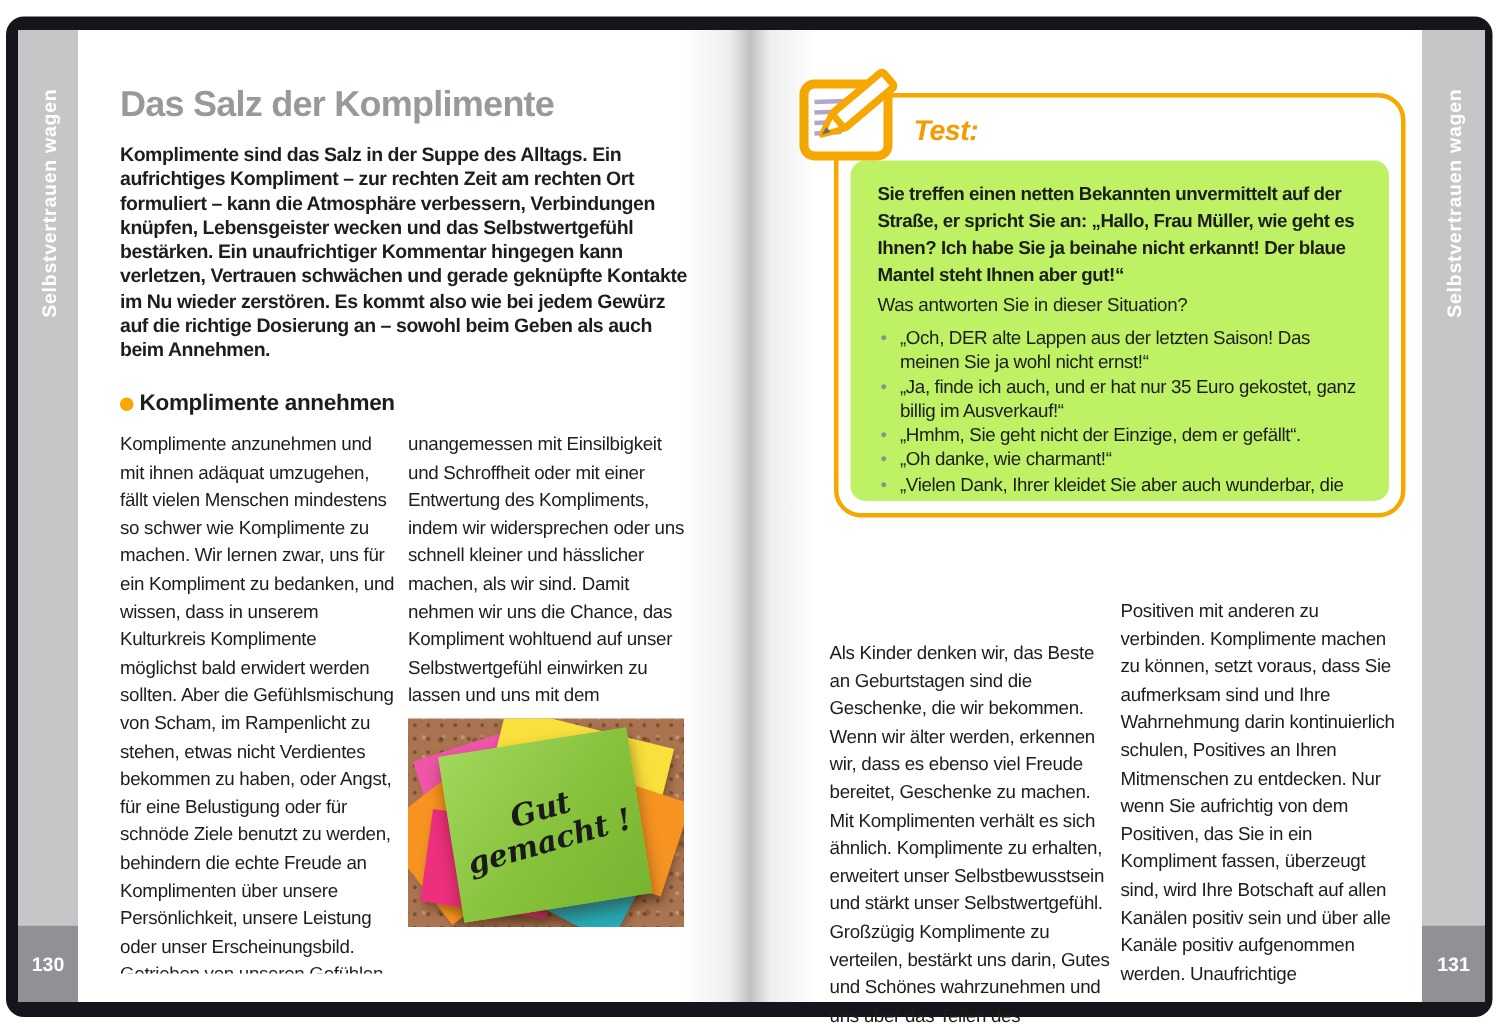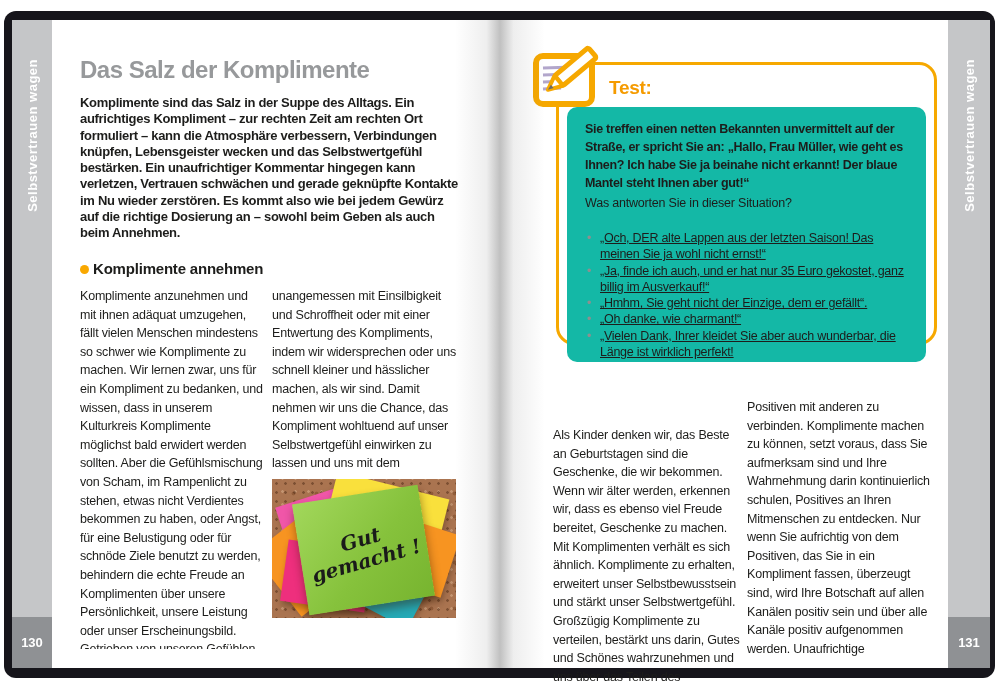--- a/index.html
+++ b/index.html
@@ -51,28 +51,28 @@
   .n-orange2 { left:120px; top:46px; width:60px;  height:65px; background:#f79421; transform:rotate(18deg); }
   .n-green   { left:28px;  top:15px; width:127px; height:112px; transform:rotate(-9deg);
     background:linear-gradient(135deg,#a2d75b,#86c23c 55%,#77b42f); box-shadow:0 6px 10px rgba(50,25,5,0.45);
     display:flex; flex-direction:column; align-items:center; justify-content:center; }
   .note-script { transform:rotate(-7deg); font-family:"DejaVu Serif", serif; font-style:italic; font-weight:bold;
     color:#1a1a1a; font-size:20px; line-height:22px; text-align:center; }
 
   
   .testbox { position:absolute; left:556px; top:62px; width:381px; height:283px; background:#ffffff;
     border:3px solid #f6a800; border-radius:18px; }
-  .test-titlerow { position:absolute; left:50px; top:12px; display:flex; align-items:flex-start; gap:0; white-space:nowrap; }
+  .test-titlerow { position:absolute; left:50px; top:12px; display:flex; align-items:flex-start; gap:0; white-space:nowrap;font-style:italic; }
   .test-label { color:#f59b00; font-weight:bold; font-size:19px; letter-spacing:-0.3px; }
   .test-question { font-weight:bold; font-size:14.5px; letter-spacing:-0.2px; color:#1d1d1b; }
-  .cream { position:absolute; left:8px; right:8px; top:42px; height:255px; background:#14b8a6; border-radius:10px;
+  .cream { position:absolute; left:8px; right:8px; top:42px; height:227px; background:#bef264; border-radius:10px;
     padding:13px 14px 0 18px; overflow:hidden; }
   .scenario { font-size:12.5px; font-weight:bold; line-height:18px; letter-spacing:-0.3px; }
   .prompt { font-size:12.5px; line-height:18px; letter-spacing:-0.2px; margin-top:2px; }
-  .options { list-style:none; margin-top:18px;text-decoration:underline; }
+  .options { list-style:none; margin-top:5px; }
   .options li { position:relative; padding-left:15px; font-size:12.5px; line-height:16.3px; letter-spacing:-0.25px; }
   .options li::before { content:"\2022"; position:absolute; left:2px; top:0; color:#8f8f8f; }
 
   .test-icon { position:absolute; left:528px; top:34px; width:76px; height:76px; }
 </style>
 </head>
 <body>
 
 <div class="book-frame"></div>
 <div class="pages"></div>

